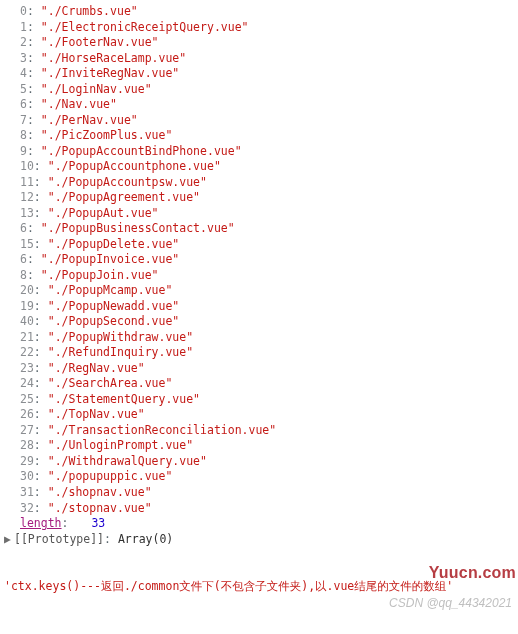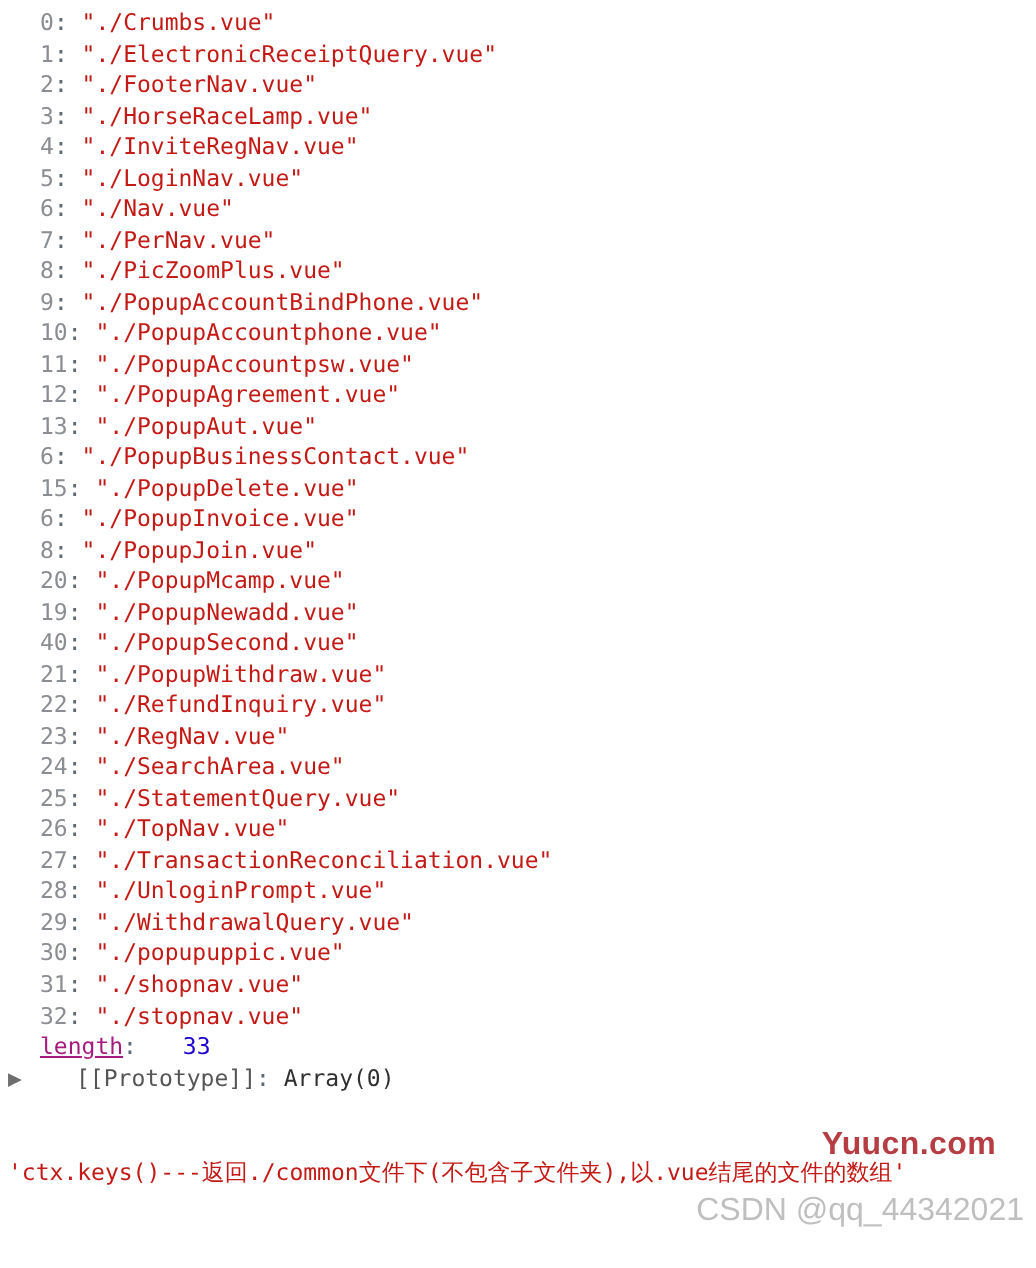--- a/index.html
+++ b/index.html
@@ -37,48 +37,48 @@
   .proto-line {
     color: #303030;
   }
   .tri {
     color: #6e6e6e;
     display: inline-block;
     width: 10px;
   }
   .proto-key {
     color: #555;
-    margin-left: 24px;
   }
   .proto-val {
     color: #303030;
   }
   .comment {
     color: #c41a16;
     margin-top: 32px;
   }
   .watermark1 {
     position: fixed;
-    right: 20px;
+    right: 2px;
     top: 562px;
     color: #aa1c23;
     font-family: Arial, sans-serif;
     font-size: 16px;
     font-weight: bold;
     opacity: 0.85;
     letter-spacing: 0.2px;
   }
   .watermark2 {
     position: fixed;
     right: 6px;
     top: 595px;
     color: #b9b9b9;
     font-family: Arial, sans-serif;
-    font-size: 16px;
+    font-size: 12px;
     opacity: 0.9;
+    font-style: italic;
   }
   #list { }
 </style>
 </head>
 <body>
 
 <div id="list">
     <div class="row"><span class="idx">0</span><span class="colon">: </span><span class="str">"./Crumbs.vue"</span></div>
     <div class="row"><span class="idx">1</span><span class="colon">: </span><span class="str">"./ElectronicReceiptQuery.vue"</span></div>
     <div class="row"><span class="idx">2</span><span class="colon">: </span><span class="str">"./FooterNav.vue"</span></div>

